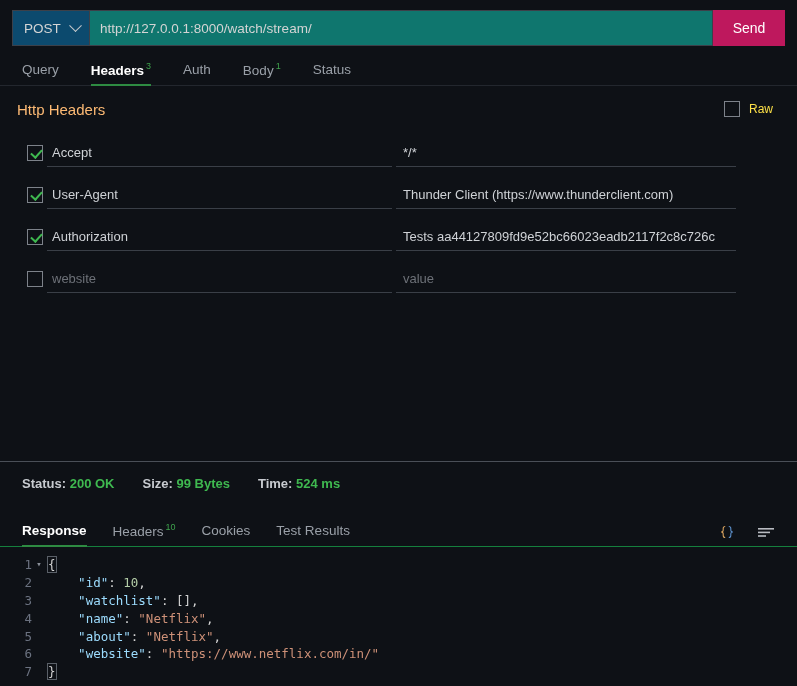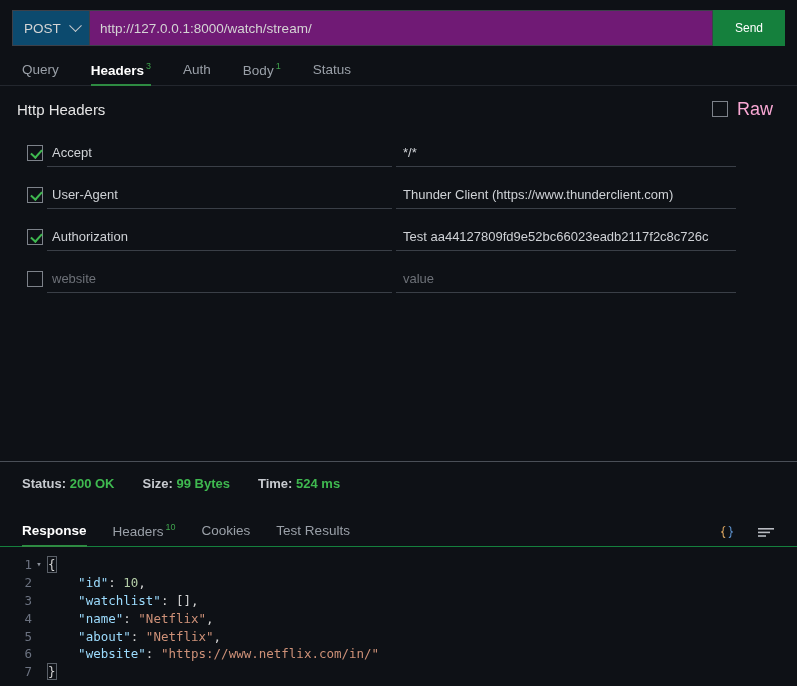--- a/index.html
+++ b/index.html
@@ -38,34 +38,34 @@
   }
   .chev {
     width: 9px; height: 9px;
     border-right: 1.6px solid #c5c8cc;
     border-bottom: 1.6px solid #c5c8cc;
     transform: rotate(45deg) translate(-2px,-2px);
   }
   .url-input {
     flex: 1;
     border: 1px solid #3c4049;
-    background: #701a75;
+    background: #0f766e;
     color: #d4d4d4;
     font-family: "Liberation Sans", sans-serif;
     font-size: 13.5px;
     padding: 0 10px;
     outline: none;
   }
   .send-button {
     width: 72px;
     border: none;
-    background: #15803d;
+    background: #be185d;
     color: #ffffff;
     font-family: "Liberation Sans", sans-serif;
-    font-size: 12px;
+    font-size: 14px;
     cursor: pointer;
   }
 
   
   .req-tabs {
     display: flex;
     align-items: flex-end;
     gap: 32px;
     padding: 0 22px;
     height: 34px;
@@ -98,23 +98,23 @@
 
   
   .headers-panel { padding: 0 16px; }
   .panel-head {
     display: flex;
     align-items: center;
     justify-content: space-between;
     height: 46px;
     padding: 0 8px 0 1px;
   }
-  .panel-title { font-size: 15px; color: #e5e5e5; }
+  .panel-title { font-size: 15px; color: #fdba74; }
   .raw-wrap { display: flex; align-items: center; gap: 9px; cursor: pointer; }
-  .raw-label { color: #f9a8d4; font-size: 18px; }
+  .raw-label { color: #fde047; font-size: 12px; }
 
   .cbox {
     width: 16px; height: 16px;
     border: 1.4px solid #7d828a;
     background: transparent;
     position: relative;
     flex: none;
     cursor: pointer;
   }
   .cbox.checked::after {
@@ -292,21 +292,21 @@
       <span>Thunder Client (https://www.thunderclient.com)</span>
     </div>
   </div>
 
   <div class="hrow">
     <span class="cbox checked"></span>
     <div class="hfield name">
       <span>Authorization</span>
     </div>
     <div class="hfield value">
-      <span>Test aa44127809fd9e52bc66023eadb2117f2c8c726c</span>
+      <span>Tests aa44127809fd9e52bc66023eadb2117f2c8c726c</span>
     </div>
   </div>
 
   <div class="hrow">
     <span class="cbox"></span>
     <div class="hfield name ph">
       <span>website</span>
     </div>
     <div class="hfield value ph">
       <span>value</span>

